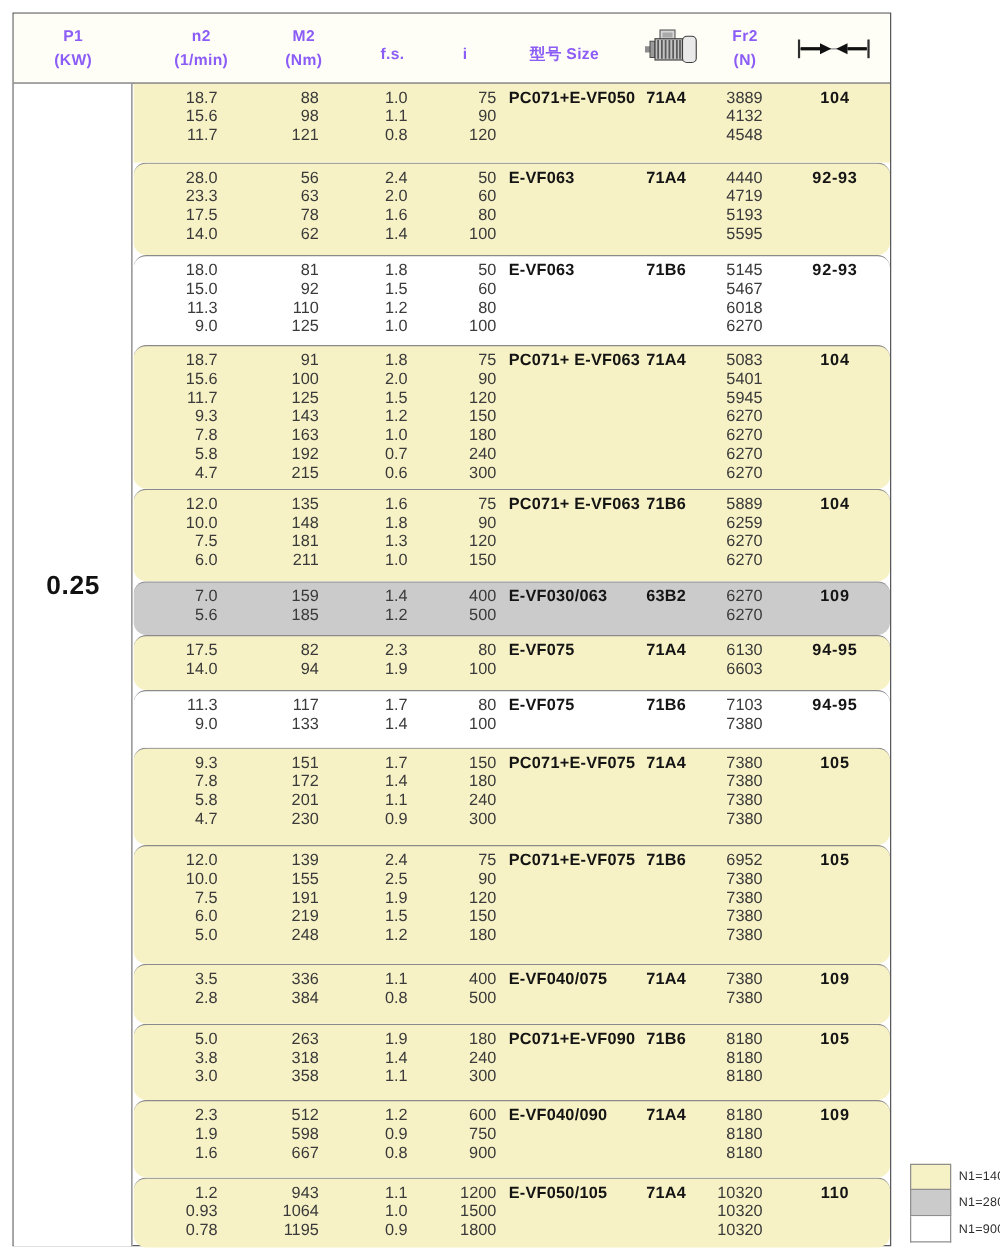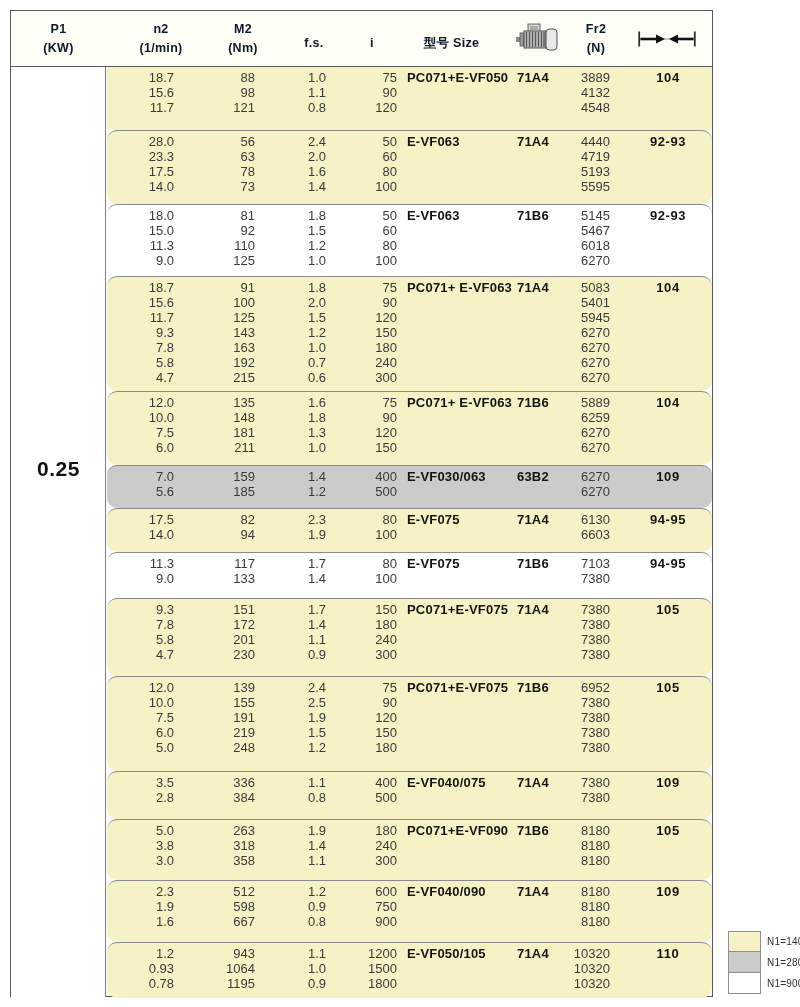--- a/index.html
+++ b/index.html
@@ -16,21 +16,21 @@
   .gtable{
     position:absolute;left:10px;top:10px;width:703px;height:987px;
     border:1.5px solid #58595b;box-sizing:border-box;background:#fff;
   }
   .ghead{
     position:relative;height:55px;border-bottom:1px solid #58595b;
     background:#fefdf6;
   }
   .hitem{position:absolute;top:0;height:100%;display:flex;flex-direction:column;
     align-items:center;justify-content:center;
-    font-weight:bold;font-size:12.5px;color:#0f172a;line-height:19px;letter-spacing:.3px;}
+    font-weight:bold;font-size:12.5px;color:#8b5cf6;line-height:19px;letter-spacing:.3px;}
   .hitem.low{justify-content:center;padding-top:10px;box-sizing:border-box;}
   .h-p1{left:0;width:95px;}
   .h-n2{left:115px;width:70px;}
   .h-m2{left:197px;width:70px;}
   .h-fs{left:268px;width:70px;}
   .h-i{left:326px;width:70px;}
   .h-model{left:393px;width:95px;}
   .h-motor{left:492px;width:70px;}
   .h-fr2{left:550px;width:70px;}
   .h-dim{left:621px;width:70px;}
@@ -184,21 +184,21 @@
             </div>
             <div class="row">
               <span class="cell c-n2">17.5</span>
               <span class="cell c-m2">78</span>
               <span class="cell c-fs">1.6</span>
               <span class="cell c-i">80</span>
               <span class="cell c-fr2">5193</span>
             </div>
             <div class="row">
               <span class="cell c-n2">14.0</span>
-              <span class="cell c-m2">73</span>
+              <span class="cell c-m2">62</span>
               <span class="cell c-fs">1.4</span>
               <span class="cell c-i">100</span>
               <span class="cell c-fr2">5595</span>
             </div>
           </div>
           <div class="block sep" style="height: 72px; background: rgb(255, 255, 255);">
             <div class="row">
               <span class="cell c-n2">18.0</span>
               <span class="cell c-m2">81</span>
               <span class="cell c-fs">1.8</span>

